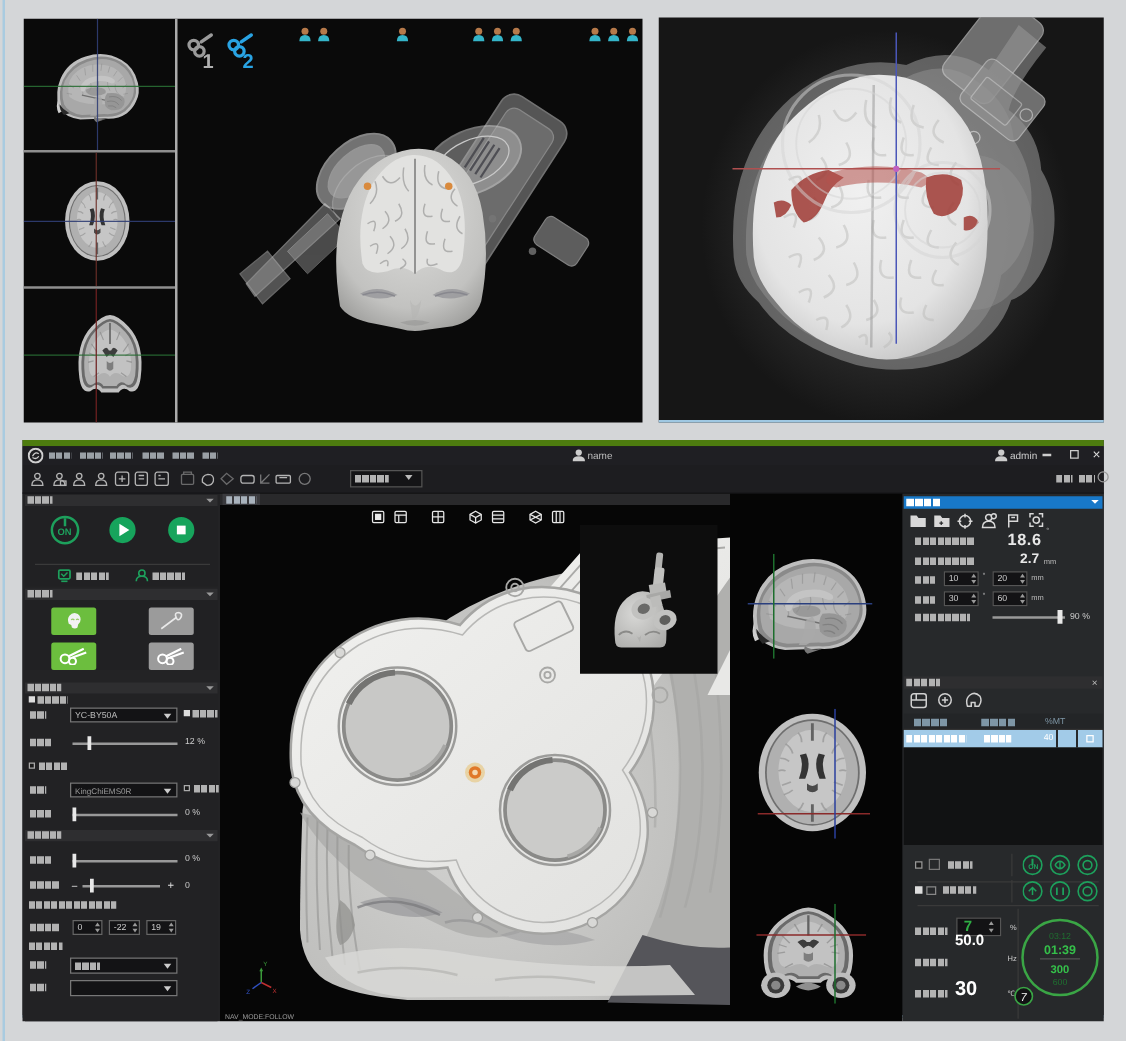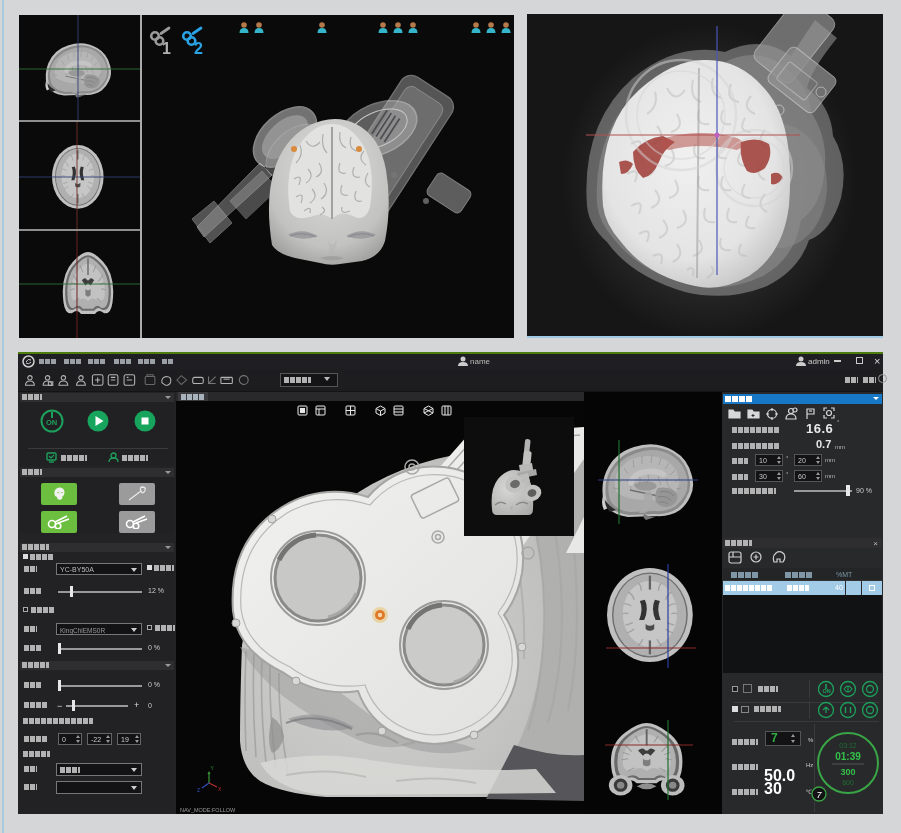--- a/index.html
+++ b/index.html
@@ -253,21 +253,21 @@
       <circle cx="227" cy="154" r="38" stroke-width="2.5"></circle>
       <circle cx="227" cy="154" r="30" stroke-width="1.5"></circle>
     </g>
 
     <line x1="59" y1="121" x2="273" y2="121" stroke="#b05050" stroke-width="1.2"></line>
     <line x1="190" y1="12" x2="190" y2="261" stroke="#4a56b8" stroke-width="1.2"></line>
     <circle cx="190" cy="121" r="2.5" fill="#c060c0"></circle>
   </svg>
 </div>
 
-<div class="abs" style="left:18px;top:352px;width:865px;height:462px;background:#1b1b1e;border-top:2px solid #4d7c0f;border-bottom:2px solid #a9cde6">
+<div class="abs" style="left:18px;top:352px;width:865px;height:462px;background:#1b1b1e;border-top:5px solid #4d7c0f;border-bottom:2px solid #a9cde6">
 
   <div class="abs" style="left:0;top:0;width:865px;height:15px;background:#1f1f23">
     <svg class="abs" style="left:4px;top:1px" width="13" height="13" viewBox="0 0 13 13">
         <circle cx="6.5" cy="6.5" r="5.5" fill="none" stroke="#d0d0d0" stroke-width="1.5"></circle>
         <path d="M4 7 Q6 3 9 5 M4 8 Q7 10 9 7" stroke="#d0d0d0" stroke-width="1" fill="none"></path>
       </svg>
     <div class="zh" style="left:21px;top:5px;width:18px;height:5px;background:repeating-linear-gradient(90deg,#9aa0a6 0 5px,rgba(0,0,0,0) 5px 6px)"></div>
     <div class="zh" style="left:46px;top:5px;width:18px;height:5px;background:repeating-linear-gradient(90deg,#9aa0a6 0 5px,rgba(0,0,0,0) 5px 6px)"></div>
     <div class="zh" style="left:70px;top:5px;width:18px;height:5px;background:repeating-linear-gradient(90deg,#9aa0a6 0 5px,rgba(0,0,0,0) 5px 6px)"></div>
     <div class="zh" style="left:96px;top:5px;width:18px;height:5px;background:repeating-linear-gradient(90deg,#9aa0a6 0 5px,rgba(0,0,0,0) 5px 6px)"></div>
@@ -697,24 +697,24 @@
             <path d="M5 5 L8 5"></path>
           </g>
         <g transform="translate(95,0)">
             <path d="M1 5 L1 2 L4 2 M8 2 L11 2 L11 5 M11 9 L11 12 L8 12 M4 12 L1 12 L1 9"></path>
             <circle cx="6" cy="7" r="2.5"></circle>
           </g>
       </g>
     </svg>
 
     <div class="zh" style="left:10px;top:35px;width:48px;height:6px"></div>
-    <div class="abs" style="left:84px;top:29px;color:#e8e8e8;font-size:13px;font-weight:bold;letter-spacing:0.5px">16.6</div>
+    <div class="abs" style="left:84px;top:29px;color:#e8e8e8;font-size:13px;font-weight:bold;letter-spacing:0.5px">18.6</div>
     <div class="abs" style="left:115px;top:27px;color:#bbb;font-size:6px">°</div>
     <div class="zh" style="left:10px;top:51px;width:48px;height:6px"></div>
-    <div class="abs" style="left:94px;top:46px;color:#e8e8e8;font-size:11px;font-weight:bold">0.7</div>
+    <div class="abs" style="left:94px;top:46px;color:#e8e8e8;font-size:11px;font-weight:bold">2.7</div>
     <div class="abs" style="left:113px;top:52px;color:#bbb;font-size:6px">mm</div>
     <div class="zh" style="left:10px;top:66px;width:16px;height:6px"></div>
     <div class="abs" style="left:33px;top:62px;width:28px;height:12px;background:#131315;border:1px solid #555;color:#ccc;font-size:7px;padding:2px 3px">10<span style="position:absolute;right:1px;top:1px;width:0;height:0;border-left:2.5px solid transparent;border-right:2.5px solid transparent;border-bottom:3px solid #999"></span><span style="position:absolute;right:1px;bottom:1px;width:0;height:0;border-left:2.5px solid transparent;border-right:2.5px solid transparent;border-top:3px solid #999"></span></div>
     <div class="abs" style="left:64px;top:63px;color:#bbb;font-size:6px">°</div>
     <div class="abs" style="left:72px;top:62px;width:28px;height:12px;background:#131315;border:1px solid #555;color:#ccc;font-size:7px;padding:2px 3px">20<span style="position:absolute;right:1px;top:1px;width:0;height:0;border-left:2.5px solid transparent;border-right:2.5px solid transparent;border-bottom:3px solid #999"></span><span style="position:absolute;right:1px;bottom:1px;width:0;height:0;border-left:2.5px solid transparent;border-right:2.5px solid transparent;border-top:3px solid #999"></span></div>
     <div class="abs" style="left:103px;top:65px;color:#bbb;font-size:6px">mm</div>
     <div class="zh" style="left:10px;top:82px;width:16px;height:6px"></div>
     <div class="abs" style="left:33px;top:78px;width:28px;height:12px;background:#131315;border:1px solid #555;color:#ccc;font-size:7px;padding:2px 3px">30<span style="position:absolute;right:1px;top:1px;width:0;height:0;border-left:2.5px solid transparent;border-right:2.5px solid transparent;border-bottom:3px solid #999"></span><span style="position:absolute;right:1px;bottom:1px;width:0;height:0;border-left:2.5px solid transparent;border-right:2.5px solid transparent;border-top:3px solid #999"></span></div>
     <div class="abs" style="left:64px;top:79px;color:#bbb;font-size:6px">°</div>
     <div class="abs" style="left:72px;top:78px;width:28px;height:12px;background:#131315;border:1px solid #555;color:#ccc;font-size:7px;padding:2px 3px">60<span style="position:absolute;right:1px;top:1px;width:0;height:0;border-left:2.5px solid transparent;border-right:2.5px solid transparent;border-bottom:3px solid #999"></span><span style="position:absolute;right:1px;bottom:1px;width:0;height:0;border-left:2.5px solid transparent;border-right:2.5px solid transparent;border-top:3px solid #999"></span></div>
@@ -792,21 +792,21 @@
 
     <div class="zh" style="left:10px;top:347px;width:26px;height:6px"></div>
     <div class="abs" style="left:43px;top:339px;width:36px;height:15px;background:#131315;border:1px solid #555"></div>
     <div class="abs" style="left:49px;top:339px;color:#2fae44;font-size:12px;font-weight:bold">7</div>
     <div class="abs" style="left:69px;top:342px;width:5px;height:10px">
       <div style="width:0;height:0;border-left:2.5px solid transparent;border-right:2.5px solid transparent;border-bottom:3px solid #999"></div>
       <div style="width:0;height:0;border-left:2.5px solid transparent;border-right:2.5px solid transparent;border-top:3px solid #999;margin-top:3px"></div>
     </div>
     <div class="abs" style="left:86px;top:345px;color:#ccc;font-size:6px">%</div>
     <div class="zh" style="left:10px;top:372px;width:26px;height:6px"></div>
-    <div class="abs" style="left:42px;top:375px;color:#fff;font-size:16px;font-weight:bold">50.0</div>
+    <div class="abs" style="left:42px;top:350px;color:#fff;font-size:12px;font-weight:bold">50.0</div>
     <div class="abs" style="left:84px;top:370px;color:#ccc;font-size:6px">Hz</div>
     <div class="zh" style="left:10px;top:397px;width:26px;height:6px"></div>
     <div class="abs" style="left:42px;top:388px;color:#fff;font-size:16px;font-weight:bold">30</div>
     <div class="abs" style="left:84px;top:396px;color:#ccc;font-size:6px">℃</div>
 
     <svg class="abs" style="left:94px;top:339px" width="64" height="64" viewBox="0 0 64 64">
       <circle cx="32" cy="32" r="30" fill="none" stroke="#3aa545" stroke-width="2"></circle>
       <text x="32" y="17" fill="#1f6f30" font-size="7" text-anchor="middle">03:12</text>
       <text x="32" y="29" fill="#35c04a" font-size="10" font-weight="bold" text-anchor="middle">01:39</text>
       <line x1="16" y1="33" x2="48" y2="33" stroke="#555" stroke-width="1"></line>

